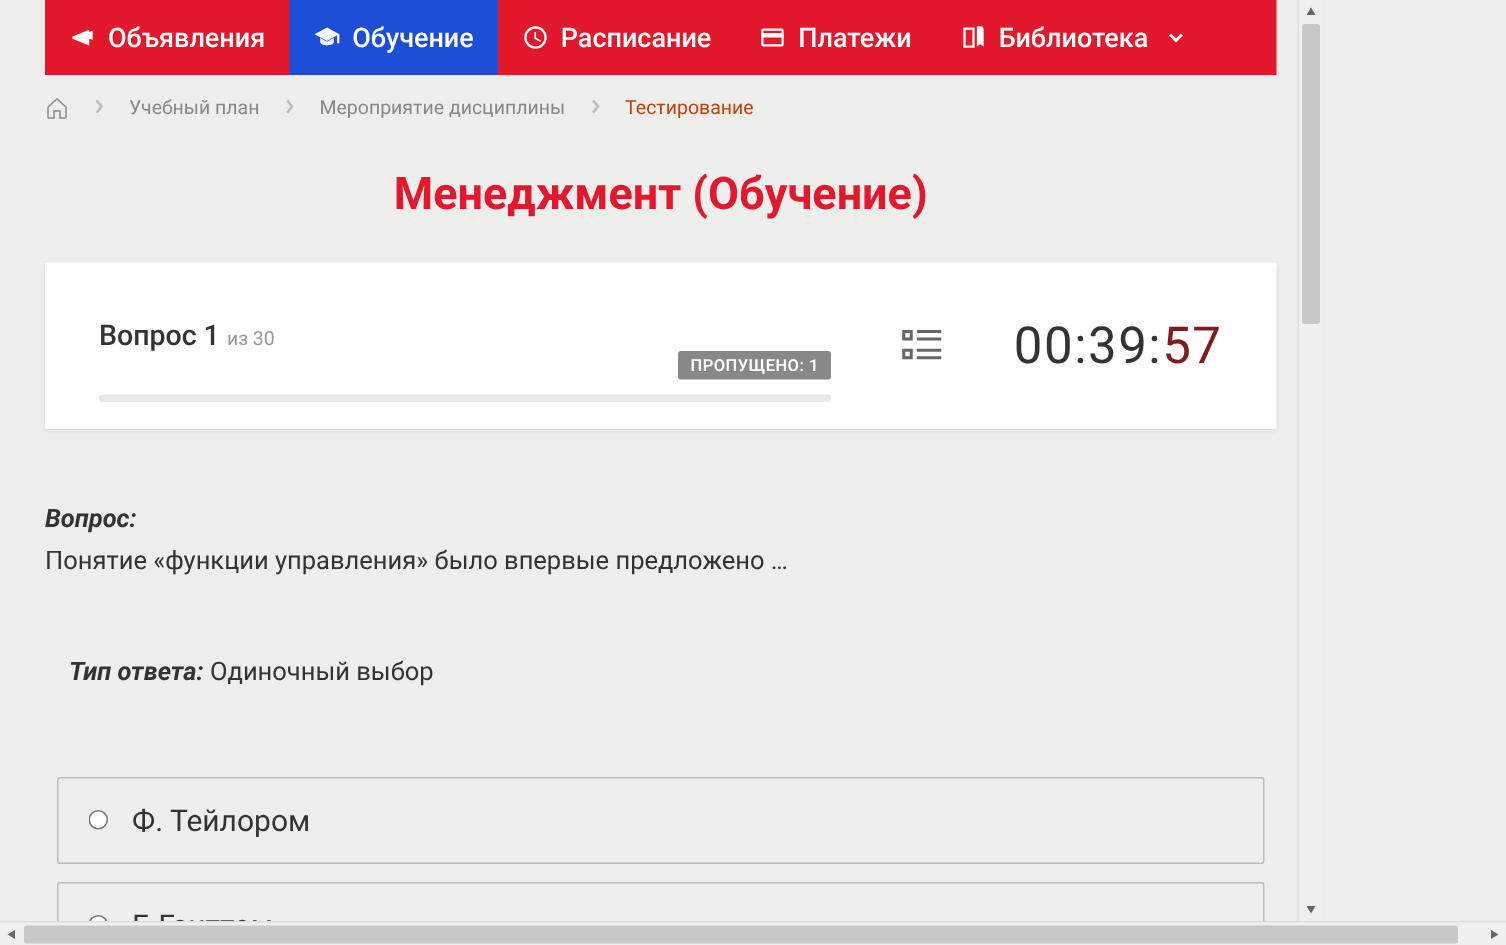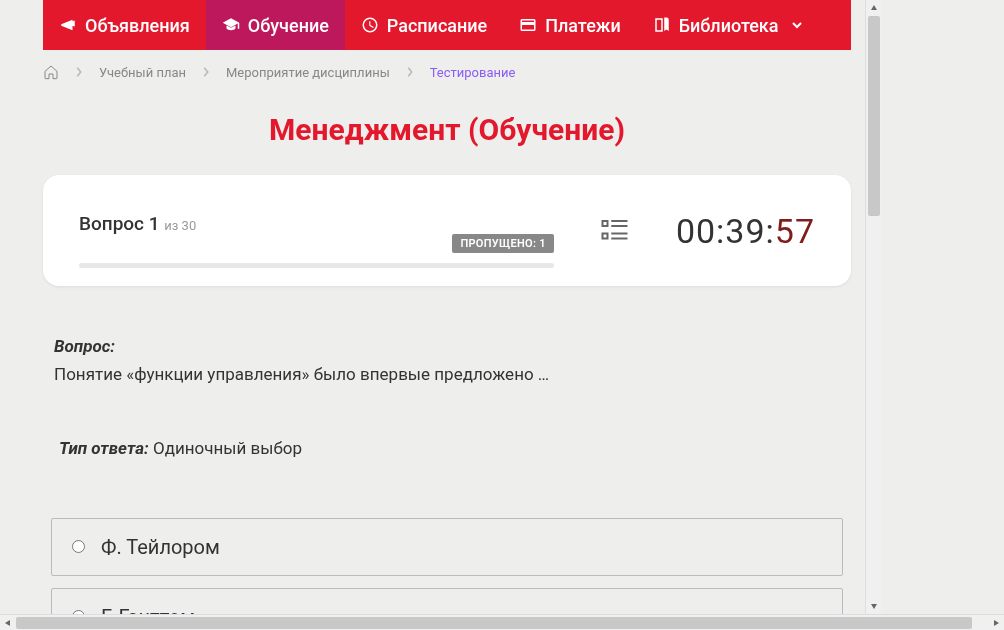--- a/index.html
+++ b/index.html
@@ -14,42 +14,41 @@
       width: 1004px;
       height: 630px;
       overflow: hidden;
       position: relative;
     }
     .viewport {
       width: 881px;
       height: 614px;
       overflow: hidden;
       position: relative;
-      padding-left: 13px;
     }
     .container {
       margin: 0 30px;
     }
     .nav {
       background: #e3182d;
       display: flex;
       height: 50px;
     }
     .nav-item {
       display: flex;
       align-items: center;
       padding: 0 16px;
       color: #fff;
       font-size: 18px;
       font-weight: 500;
       cursor: pointer;
       gap: 8px;
     }
     .nav-item.active {
-      background: #be185d;
+      background: #1d4ed8;
     }
     .nav-icon {
       display: inline-flex;
       width: 18px;
       height: 18px;
     }
     .nav-icon svg {
       width: 100%;
       height: 100%;
       fill: #fff;
@@ -71,21 +70,21 @@
       fill: none;
       stroke: #bbb;
       stroke-width: 2;
     }
     .breadcrumb a {
       color: #888;
       text-decoration: none;
       cursor: pointer;
     }
     .breadcrumb .current {
-      color: #8b5cf6;
+      color: #c2410c;
     }
     .home-icon {
       display: inline-flex;
       width: 16px;
       height: 16px;
     }
     .home-icon svg {
       width: 100%;
       height: 100%;
       fill: none;
@@ -94,21 +93,21 @@
     }
     .page-title {
       text-align: center;
       color: #e3182d;
       font-size: 30px;
       font-weight: 700;
       padding: 18px 0 28px 0;
     }
     .status-bar {
       background: #fff;
-      border-radius: 16px;
+      border-radius: 1px;
       box-shadow: 0 1px 3px rgba(0,0,0,0.08);
       display: flex;
       align-items: center;
       padding: 18px 36px;
       gap: 46px;
     }
     .status-left {
       flex: 1;
     }
     .question-line {
@@ -161,21 +160,20 @@
       color: #333;
       font-weight: 400;
       letter-spacing: 1px;
       font-variant-numeric: tabular-nums;
     }
     .timer .sec {
       color: #7f1d1d;
     }
     .question-block {
       margin-top: 50px;
-      margin-left: 11px;
     }
     .q-label-title {
       font-weight: 700;
       font-style: italic;
       font-size: 17px;
       margin-bottom: 6px;
     }
     .q-text {
       font-size: 17px;
       line-height: 1.5;

